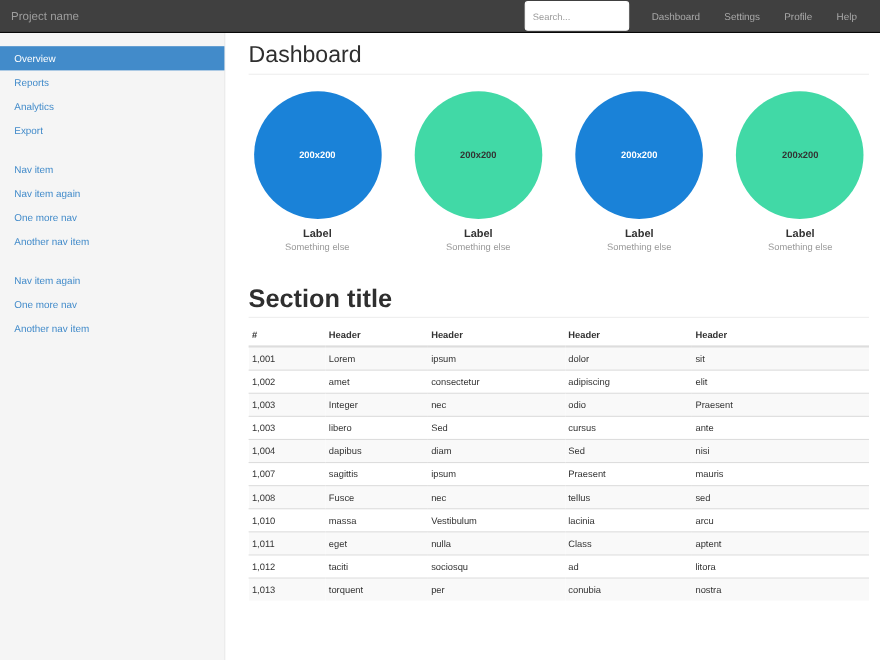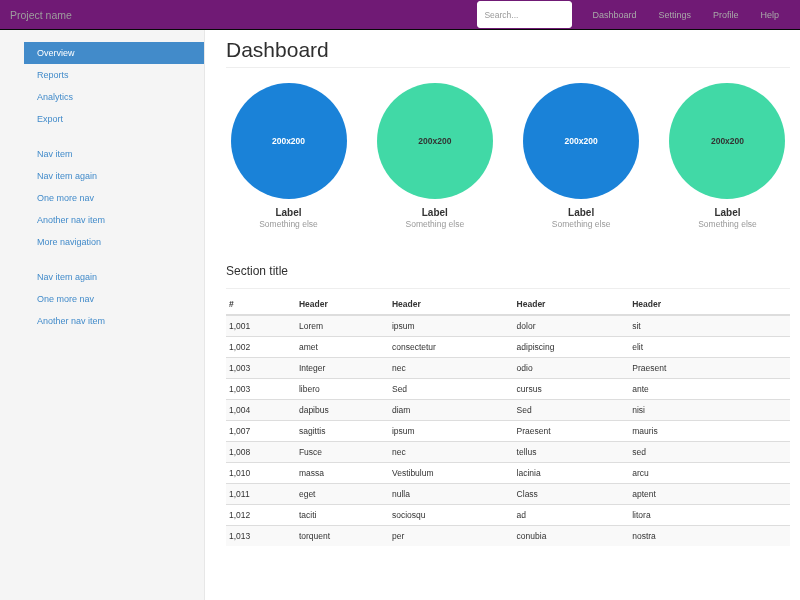--- a/index.html
+++ b/index.html
@@ -1,21 +1,21 @@
 <!DOCTYPE html>
 <html><head>
 <meta charset="utf-8">
 <style>
   * { margin:0; padding:0; box-sizing:border-box; }
   html,body { width:800px; height:600px; overflow:hidden; }
   body { font-family:"Liberation Sans", sans-serif; background:#fff; color:#333; }
 
   
   .navbar {
-    height:30px; background:#701a75; border-bottom:1px solid #080808;
+    height:30px; background:#404040; border-bottom:1px solid #080808;
     display:flex; align-items:center; justify-content:space-between;
     position:relative; z-index:5;
   }
   .brand {
     color:#9d9d9d; font-size:10.5px; padding:0 10px; text-decoration:none;
     line-height:30px; white-space:nowrap;
   }
   .nav-right { display:flex; align-items:center; padding-right:10px; }
   .search {
     width:95px; height:27px; border:1px solid #fff; border-radius:3px;
@@ -28,21 +28,21 @@
     color:#a9a9a9; font-size:9px; text-decoration:none; padding:0 11px;
     line-height:30px; white-space:nowrap;
   }
 
   
   .layout { display:flex; height:570px; }
   .sidebar {
     width:205px; min-width:205px; background:#f5f5f5; border-right:1px solid #e7e7e7;
     padding-top:12px; height:100%;
   }
-  .nav-group { margin-bottom:13px;margin-left:24px; }
+  .nav-group { margin-bottom:13px; }
   .nav-group a {
     display:block; font-size:9px; line-height:12px; padding:5px 13px;
     color:#428bca; text-decoration:none;
   }
   .nav-group a.active { background:#428bca; color:#fff; }
 
   .content { flex:1; padding:0 10px 0 21px; background:#fff; }
 
   h1.page-title {
     font-size:21px; font-weight:500; color:#2f2f2f; line-height:23px;
@@ -57,21 +57,21 @@
   .ph-circle {
     width:116px; height:116px; border-radius:50%; margin:0 auto;
     display:flex; align-items:center; justify-content:center;
     font-size:8.5px; font-weight:bold;
   }
   .ph-label { font-size:10px; font-weight:bold; color:#333; margin-top:8px; line-height:12px; }
   .ph-sub { font-size:8.5px; color:#999; line-height:11px; }
 
   
   h2.section-title {
-    font-size:12px; font-weight:400; color:#2f2f2f; line-height:22px;
+    font-size:23px; font-weight:700; color:#2f2f2f; line-height:22px;
     margin-top:30px; padding-bottom:6px; border-bottom:1px solid #eee;
   }
   table.data-table {
     width:100%; border-collapse:collapse; margin-top:5px; table-layout:fixed;
   }
   .data-table th {
     text-align:left; font-size:8.5px; line-height:10px; padding:5px 5px 5px 3px;
     border-bottom:2px solid #ddd; font-weight:bold; color:#333;
   }
   .data-table td {
@@ -102,21 +102,20 @@
         <a href="#" class="active">Overview</a>
         <a href="#">Reports</a>
         <a href="#">Analytics</a>
         <a href="#">Export</a>
       </div>
       <div class="nav-group">
         <a href="#">Nav item</a>
         <a href="#">Nav item again</a>
         <a href="#">One more nav</a>
         <a href="#">Another nav item</a>
-        <a href="#">More navigation</a>
       </div>
       <div class="nav-group">
         <a href="#">Nav item again</a>
         <a href="#">One more nav</a>
         <a href="#">Another nav item</a>
       </div>
     </aside>
 
   <main class="content">
     <h1 class="page-title">Dashboard</h1>

